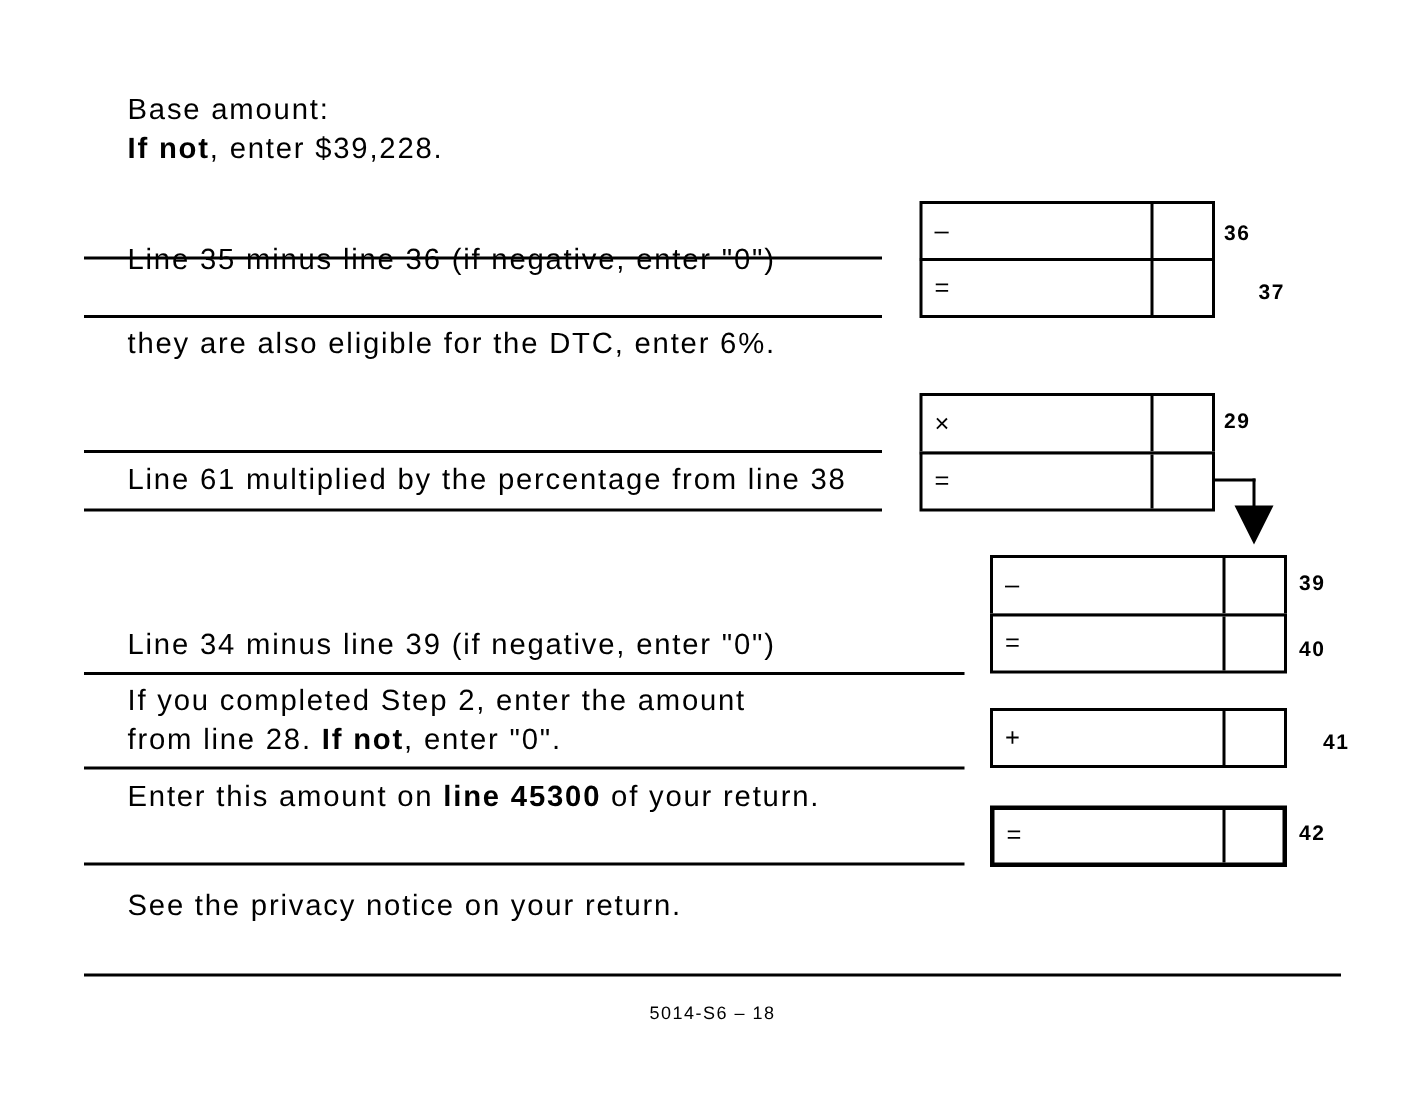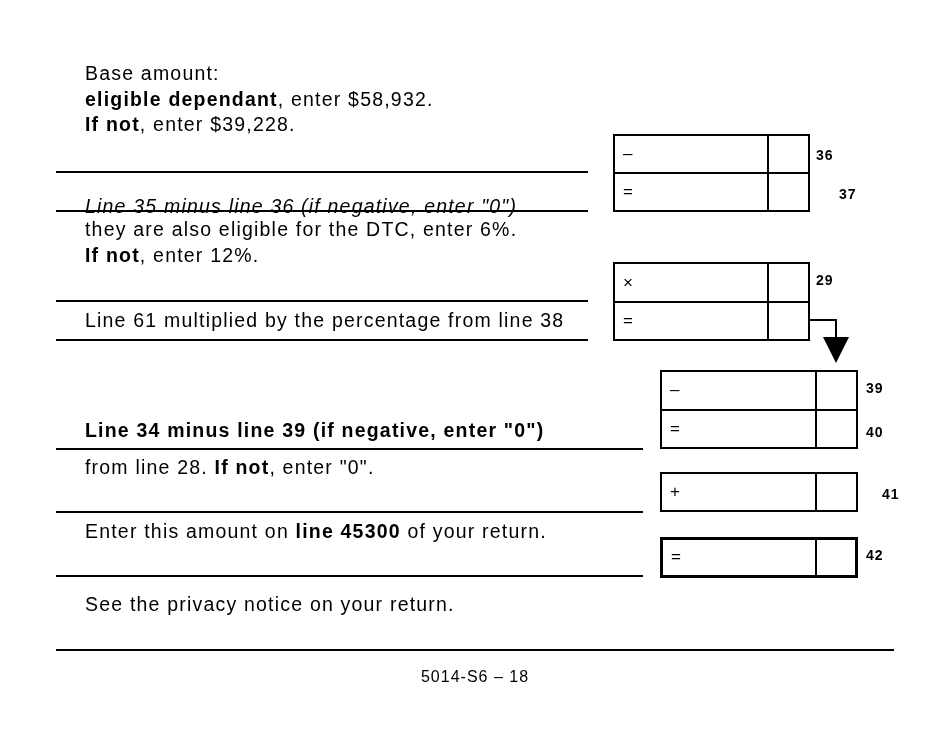--- a/index.html
+++ b/index.html
@@ -5,40 +5,38 @@
     html, body { margin: 0; padding: 0; background: #ffffff; }
     body { width: 950px; height: 733px; position: relative; overflow: hidden;
            font-family: "Liberation Sans", sans-serif; color: #000; }
     .txt { position: absolute; left: 56px; font-size: 19.5px; letter-spacing: 1.2px; line-height: 25.5px; white-space: nowrap; margin-left: 29px; }
     .txt b { font-weight: bold; }
     .rule { position: absolute; height: 2px; background: #000; }
     .box { position: absolute; border: 2px solid #000; box-sizing: border-box; background: #fff; }
     .box .cents { position: absolute; top: 0; bottom: 0; border-left: 2px solid #000; }
     .box .op { position: absolute; left: 8px; font-size: 17px; font-weight: normal; }
     .lnum { position: absolute; font-size: 14px; font-weight: bold; letter-spacing: 1px; }
-    .footer { position: absolute; left: 0; width: 950px; text-align: center; top: 668px; font-size: 16px; letter-spacing: 1px; }
+    .footer { position: absolute; left: 0; width: 950px; text-align: center; top: 668px; font-size: 12px; letter-spacing: 1px; }
     .seg { position: absolute; background: #000; }
     .tri { position: absolute; width: 0; height: 0; border-left: 13px solid transparent; border-right: 13px solid transparent; border-top: 26px solid #000; }
   </style>
 </head>
 <body>
 
 <div class="txt" style="top:61px;">
   <div>Base amount:</div>
-  <div><b>eligible dependant</b><span>, enter $58,932.</span></div>
   <div><b>If not</b><span>, enter $39,228.</span></div>
 </div>
 <div class="rule" style="left:56px; top:171px; width:532px;"></div>
 
-<div class="txt" style="top:194px;font-style:italic;">Line 35 minus line 36 (if negative, enter "0")</div>
+<div class="txt" style="top:161px;">Line 35 minus line 36 (if negative, enter "0")</div>
 <div class="rule" style="left:56px; top:210px; width:532px;"></div>
 
 <div class="txt" style="top:217px;">
   <div>they are also eligible for the DTC, enter 6%.</div>
-  <div><b>If not</b><span>, enter 12%.</span></div>
 </div>
 <div class="rule" style="left:56px; top:300px; width:532px;"></div>
 
 <div class="txt" style="top:308px;">Line 61 multiplied by the percentage from line 38</div>
 <div class="rule" style="left:56px; top:339px; width:532px;"></div>
 
 <div class="box" style="left:613px; top:134px; width:197px; height:40px;">
   <span class="op" style="top:8px;">–</span>
   <div class="cents" style="left:152px;"></div>
 </div>
@@ -64,29 +62,30 @@
 <div class="seg" style="left:809px; top:319px; width:28px; height:2px;"></div>
 <div class="seg" style="left:835px; top:319px; width:2px; height:19px;"></div>
 <div class="tri" style="left:823px; top:337px;"></div>
 
 <div class="box" style="left:660px; top:370px; width:198px; height:41px;">
   <span class="op" style="top:8px;">–</span>
   <div class="cents" style="left:153px;"></div>
 </div>
 <div class="lnum" style="left:866px; top:380px;">39</div>
 
-<div class="txt" style="top:418px;font-weight:bold;">Line 34 minus line 39 (if negative, enter "0")</div>
+<div class="txt" style="top:418px;">Line 34 minus line 39 (if negative, enter "0")</div>
 <div class="rule" style="left:56px; top:448px; width:587px;"></div>
 <div class="box" style="left:660px; top:409px; width:198px; height:40px;">
   <span class="op" style="top:8px;">=</span>
   <div class="cents" style="left:153px;"></div>
 </div>
 <div class="lnum" style="left:866px; top:424px;">40</div>
 
 <div class="txt" style="top:455px;">
+  <div>If you completed Step 2, enter the amount</div>
   <div><span>from line 28. </span><b>If not</b><span>, enter "0".</span></div>
 </div>
 <div class="rule" style="left:56px; top:511px; width:587px;"></div>
 <div class="box" style="left:660px; top:472px; width:198px; height:40px;">
   <span class="op" style="top:8px;">+</span>
   <div class="cents" style="left:153px;"></div>
 </div>
 <div class="lnum" style="left:866px; top:486px;margin-left:16px;">41</div>
 
 <div class="txt" style="top:519px;">

